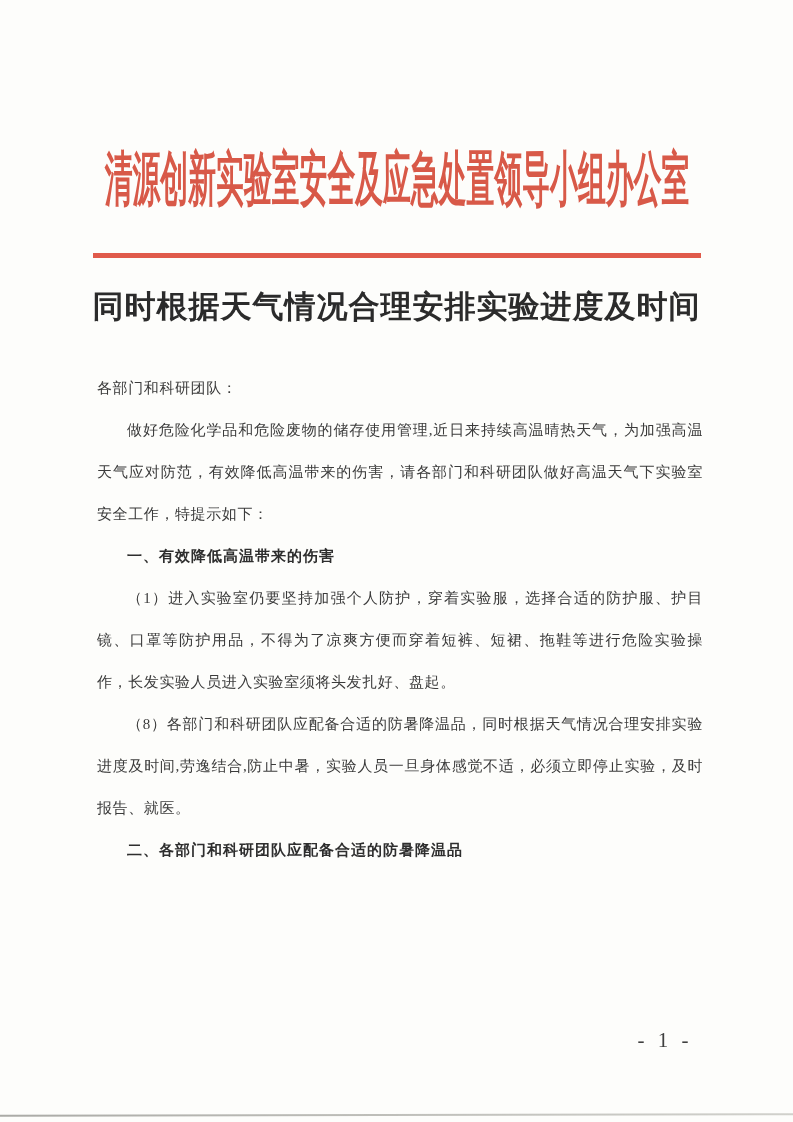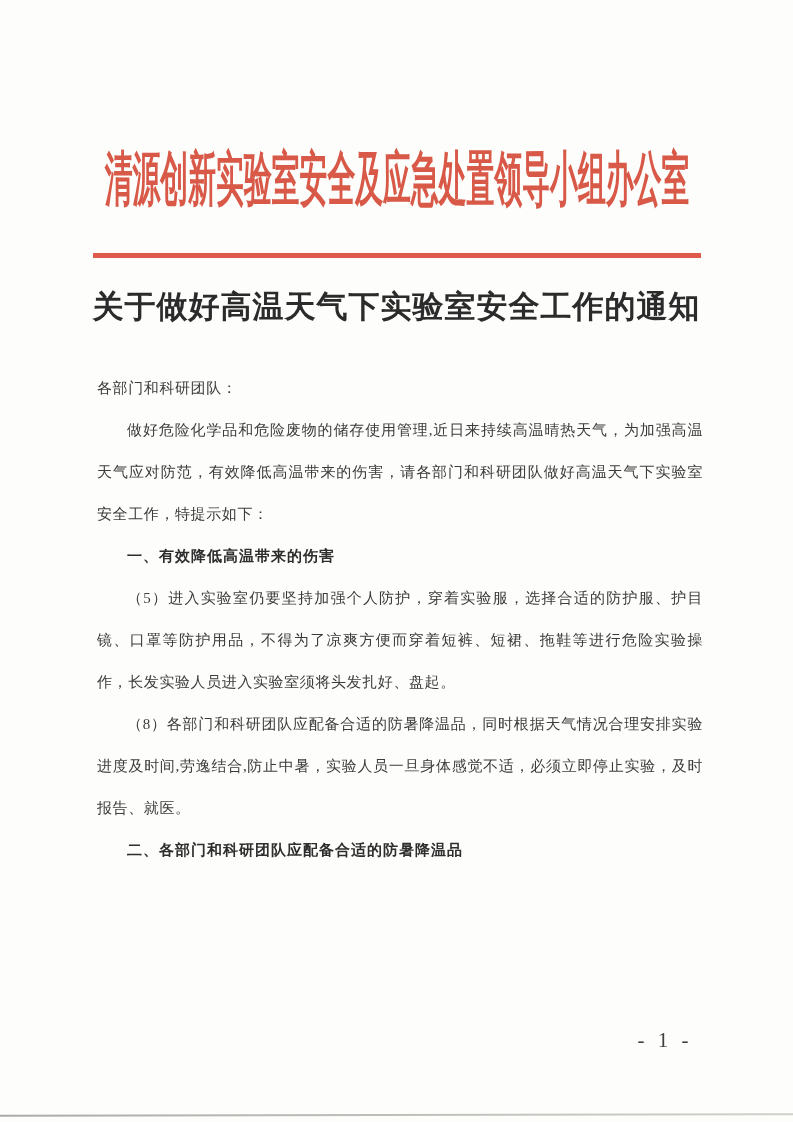--- a/index.html
+++ b/index.html
@@ -88,27 +88,27 @@
 <body>
 
 <div class="page">
 
   <div class="letterhead">
     <span class="org-name">清源创新实验室安全及应急处置领导小组办公室</span>
   </div>
 
   <div class="red-divider"></div>
 
-  <h1 class="doc-title">关于做好高温天气下实验室安全工作的通知</h1>
+  <h1 class="doc-title">同时根据天气情况合理安排实验进度及时间</h1>
 
   <div class="doc-body">
       <p class="line-salutation">各部门和科研团队：</p>
       <p class="line-paragraph">做好危险化学品和危险废物的储存使用管理,近日来持续高温晴热天气，为加强高温天气应对防范，有效降低高温带来的伤害，请各部门和科研团队做好高温天气下实验室安全工作，特提示如下：</p>
       <p class="line-heading">一、有效降低高温带来的伤害</p>
-      <p class="line-paragraph">（5）进入实验室仍要坚持加强个人防护，穿着实验服，选择合适的防护服、护目镜、口罩等防护用品，不得为了凉爽方便而穿着短裤、短裙、拖鞋等进行危险实验操作，长发实验人员进入实验室须将头发扎好、盘起。</p>
+      <p class="line-paragraph">（1）进入实验室仍要坚持加强个人防护，穿着实验服，选择合适的防护服、护目镜、口罩等防护用品，不得为了凉爽方便而穿着短裤、短裙、拖鞋等进行危险实验操作，长发实验人员进入实验室须将头发扎好、盘起。</p>
       <p class="line-paragraph">（8）各部门和科研团队应配备合适的防暑降温品，同时根据天气情况合理安排实验进度及时间,劳逸结合,防止中暑，实验人员一旦身体感觉不适，必须立即停止实验，及时报告、就医。</p>
       <p class="line-heading">二、各部门和科研团队应配备合适的防暑降温品</p>
     </div>
 
   <div class="page-number">- 1 -</div>
 
   <div class="scan-edge-bottom"></div>
 
 </div>
 

